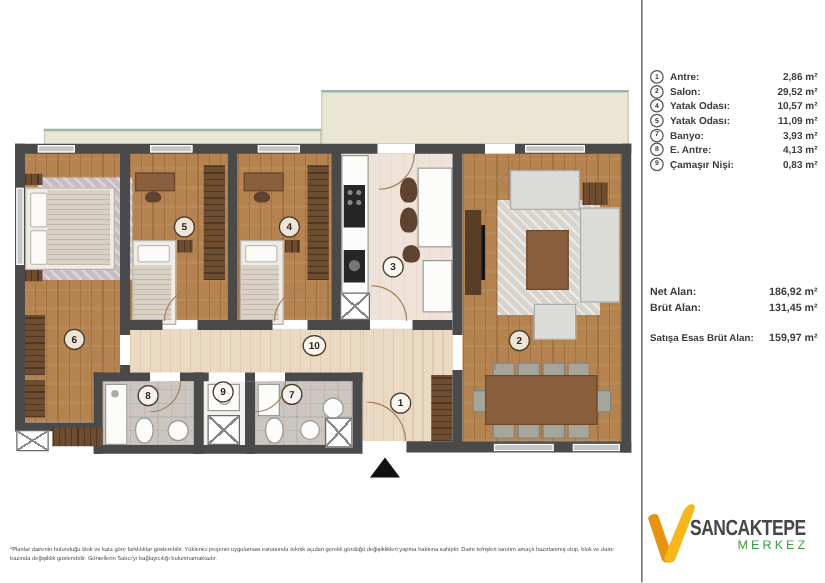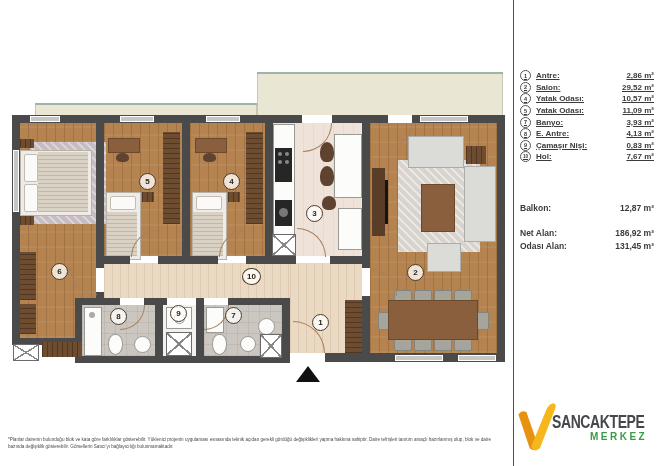--- a/index.html
+++ b/index.html
@@ -52,35 +52,35 @@
       font-size:8px;font-weight:bold;color:#2e2316;}
   .tri{position:absolute;width:0;height:0;border-left:12px solid transparent;
        border-right:12px solid transparent;border-bottom:16px solid #111;z-index:40;}
   .tv{background:#5a3d26;}
   .toilet{background:#fcfcfb;border:1px solid #9a9a95;border-radius:45% 45% 50% 50%;}
   .sinkc{background:#fcfcfb;border:1px solid #9a9a95;border-radius:50%;}
   
   .divider{position:absolute;left:513px;top:0;width:1px;height:466px;background:#4f4f4f;}
   .panel{position:absolute;left:520px;top:0;width:134px;height:466px;}
   .ptitle{position:absolute;left:2px;top:16px;font-size:13px;font-weight:bold;line-height:1.3;color:#3a3a3a;}
-  .rlist{position:absolute;left:0;top:70px;width:134px;text-decoration:underline;}
+  .rlist{position:absolute;left:0;top:56px;width:134px;}
   .rrow{display:flex;align-items:center;height:11.6px;}
   .rnum{width:9px;height:9px;border:1px solid #555;border-radius:50%;font-size:5.5px;font-weight:bold;
         display:flex;align-items:center;justify-content:center;color:#333;flex:none;}
   .rlabel{font-size:8px;font-weight:bold;margin-left:5px;white-space:nowrap;}
   .rarea{font-size:8px;font-weight:bold;margin-left:auto;white-space:nowrap;}
   .trow{position:absolute;left:0;width:134px;display:flex;align-items:center;}
   .tlabel{font-size:8.5px;font-weight:bold;white-space:nowrap;}
   .tvalue{font-size:8.5px;font-weight:bold;margin-left:auto;white-space:nowrap;}
   .slabel{font-size:7.8px;font-weight:bold;white-space:nowrap;}
   
   .logo{position:absolute;left:516px;top:398px;width:142px;height:60px;}
   .logoname{position:absolute;left:36px;top:14px;font-size:17.5px;font-weight:bold;color:#45474a;
             transform:scaleX(.80);transform-origin:left center;letter-spacing:-.5px;white-space:nowrap;}
-  .logosub{position:absolute;left:74px;top:33px;font-size:10px;font-weight:bold;color:#3d9a47;
+  .logosub{position:absolute;left:74px;top:33px;font-size:10px;font-weight:normal;color:#3d9a47;
            letter-spacing:2.5px;white-space:nowrap;text-align:right;}
   
   .disc{position:absolute;left:8px;top:436px;width:498px;font-size:4.6px;line-height:1.55;color:#4a4a4a;}
 </style>
 </head>
 <body>
 
 <div class="plan">
 
   <div class="balc" style="left:35px;top:103px;width:222px;height:14px;"></div>
@@ -280,38 +280,33 @@
     <div class="rrow">
       <span class="rnum">8</span>
       <span class="rlabel">E. Antre:</span>
       <span class="rarea">4,13 m²</span>
     </div>
     <div class="rrow">
       <span class="rnum">9</span>
       <span class="rlabel">Çamaşır Nişi:</span>
       <span class="rarea">0,83 m²</span>
     </div>
-    <div class="rrow">
-      <span class="rnum" style="font-size:4.5px;">10</span>
-      <span class="rlabel">Hol:</span>
-      <span class="rarea">7,67 m²</span>
-    </div>
-  </div>
-
-  <div class="trow" style="top:203px;">
-    <span class="tlabel">Balkon:</span>
-    <span class="tvalue">12,87 m²</span>
-  </div>
+  </div>
+
   <div class="trow" style="top:228px;">
     <span class="tlabel">Net Alan:</span>
     <span class="tvalue">186,92 m²</span>
   </div>
   <div class="trow" style="top:241px;">
-    <span class="tlabel">Odası Alan:</span>
+    <span class="tlabel">Brüt Alan:</span>
     <span class="tvalue">131,45 m²</span>
+  </div>
+  <div class="trow" style="top:265px;">
+    <span class="slabel">Satışa Esas Brüt Alan:</span>
+    <span class="tvalue">159,97 m²</span>
   </div>
 </div>
 
 <div class="logo">
   <svg width="40" height="56" viewBox="0 0 50 66" style="position:absolute;left:0;top:2px;">
     <path d="M3,16 Q7,10 13,13 L28,56 Q22,64 17,58 Z" fill="#e8930f"></path>
     <path d="M47,2 Q51,3 49,9 L30,58 Q23,65 19,56 L38,10 Q42,2 47,2 Z" fill="#f6b71c"></path>
   </svg>
   <div class="logoname">SANCAKTEPE</div>
   <div class="logosub">MERKEZ</div>

